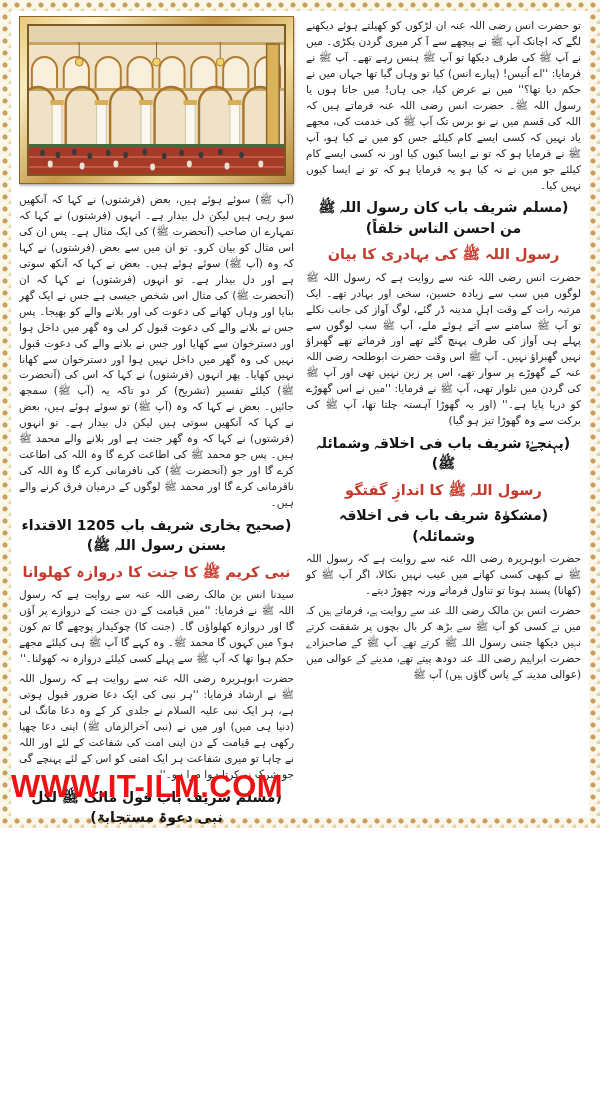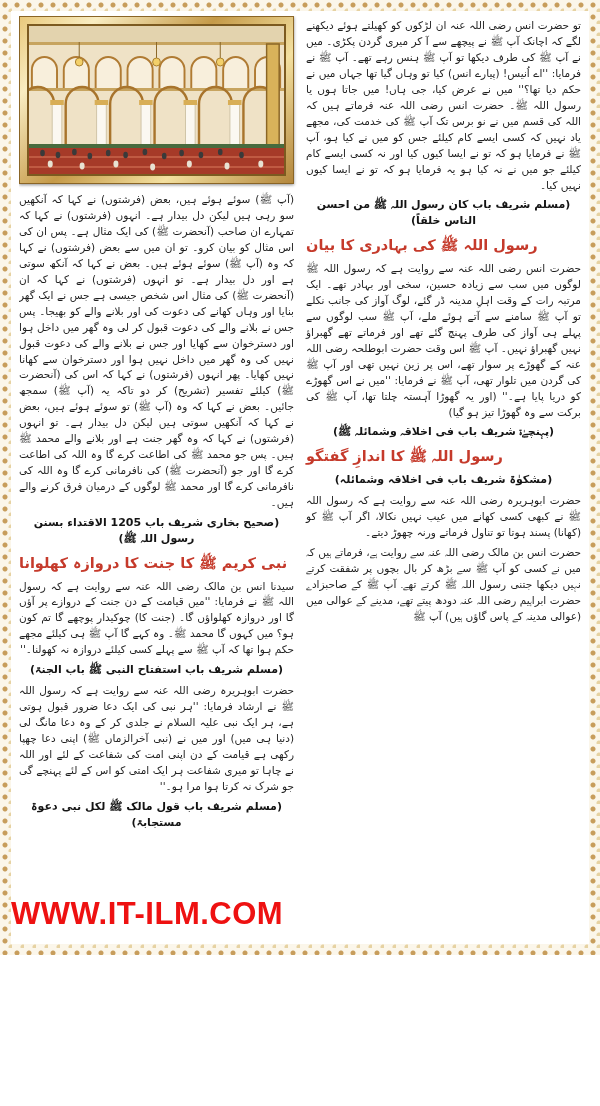--- a/index.html
+++ b/index.html
@@ -1,18 +1,18 @@
 <!DOCTYPE html>
 <html lang="ur"><head>
 <meta charset="utf-8">
 <style>
   * { box-sizing: border-box; margin: 0; padding: 0; }
   html, body { margin: 0; background: #ffffff; }
   .page {
-    width: 600px; height: 955px; position: relative; overflow: hidden;
+    width: 600px; height: 828px; position: relative; overflow: hidden;
     background-color: #fbf6ea;
     background-image:
       radial-gradient(circle at 5px 5px, #c79d5c 2px, rgba(0,0,0,0) 3px),
       radial-gradient(circle at 11px 11px, #e6d2a2 2px, rgba(0,0,0,0) 3px);
     background-size: 12px 12px;
   }
   .inner {
     position: absolute; top: 11px; left: 11px; right: 11px; bottom: 11px;
     background: #ffffff; padding: 5px 8px 4px 8px;
   }
@@ -21,27 +21,27 @@
     height: 1022px; overflow: hidden;
   }
   .col { flex: 1 1 0; min-width: 0; }
   .body {
     font-family: "DejaVu Sans", sans-serif;
     font-size: 10.5px; line-height: 1.52; color: #1f1f1f;
     text-align: justify; margin: 2px 0 4px 0;
   }
   .cite {
     font-family: "DejaVu Sans", sans-serif;
-    font-size: 11px; font-weight: bold; color: #141414;
+    font-size: 14px; font-weight: bold; color: #141414;
     text-align: center; line-height: 1.45; margin: 3px 0 5px 0;
   }
   .head {
     font-family: "DejaVu Sans", sans-serif;
     font-size: 14.5px; font-weight: bold; color: #c53a2b;
-    text-align: left; line-height: 1.35; margin: 7px 0 5px 0;
+    text-align: center; line-height: 1.35; margin: 7px 0 5px 0;
   }
   .photo-frame {
     padding: 8px; margin: 0 0 8px 0;
     background: linear-gradient(135deg, #e9c87a 0%, #f9edc2 18%, #c59a48 45%, #f3e0a0 70%, #b2853a 100%);
     box-shadow: 0 1px 3px rgba(0,0,0,.45), inset 0 0 0 1px #8a6526;
   }
   .photo-frame-inner { border: 2px solid #7c5a20; background: #efe3cc; }
   svg.photo { display: block; width: 100%; height: 148px; }
   .footer {
     position: absolute; left: 0; right: 0; bottom: 12px;
@@ -162,21 +162,20 @@
                   <ellipse cx="205" cy="140" rx="2.6" ry="3.4"></ellipse>
                 <ellipse cx="240" cy="138" rx="2.6" ry="3.4"></ellipse>
               </g>
             </svg>
           </div>
         </div>
         <p class="body">(آپ ﷺ) سوئے ہوئے ہیں، بعض (فرشتوں) نے کہا کہ آنکھیں سو رہی ہیں لیکن دل بیدار ہے۔ انہوں (فرشتوں) نے کہا کہ تمہارے ان صاحب (آنحضرت ﷺ) کی ایک مثال ہے۔ پس ان کی اس مثال کو بیان کرو۔ تو ان میں سے بعض (فرشتوں) نے کہا کہ وہ (آپ ﷺ) سوئے ہوئے ہیں۔ بعض نے کہا کہ آنکھ سوتی ہے اور دل بیدار ہے۔ تو انہوں (فرشتوں) نے کہا کہ ان (آنحضرت ﷺ) کی مثال اس شخص جیسی ہے جس نے ایک گھر بنایا اور وہاں کھانے کی دعوت کی اور بلانے والے کو بھیجا۔ پس جس نے بلانے والے کی دعوت قبول کر لی وہ گھر میں داخل ہوا اور دسترخوان سے کھایا اور جس نے بلانے والے کی دعوت قبول نہیں کی وہ گھر میں داخل نہیں ہوا اور دسترخوان سے کھانا نہیں کھایا۔ پھر انہوں (فرشتوں) نے کہا کہ اس کی (آنحضرت ﷺ) کیلئے تفسیر (تشریح) کر دو تاکہ یہ (آپ ﷺ) سمجھ جائیں۔ بعض نے کہا کہ وہ (آپ ﷺ) تو سوئے ہوئے ہیں، بعض نے کہا کہ آنکھیں سوتی ہیں لیکن دل بیدار ہے۔ تو انہوں (فرشتوں) نے کہا کہ وہ گھر جنت ہے اور بلانے والے محمد ﷺ ہیں۔ پس جو محمد ﷺ کی اطاعت کرے گا وہ اللہ کی اطاعت کرے گا اور جو (آنحضرت ﷺ) کی نافرمانی کرے گا وہ اللہ کی نافرمانی کرے گا اور محمد ﷺ لوگوں کے درمیان فرق کرنے والے ہیں۔</p>
         <p class="cite">(صحیح بخاری شریف باب 1205 الاقتداء بسنن رسول اللہ ﷺ)</p>
         <h2 class="head">نبی کریم ﷺ کا جنت کا دروازہ کھلوانا</h2>
         <p class="body">سیدنا انس بن مالک رضی اللہ عنہ سے روایت ہے کہ رسول اللہ ﷺ نے فرمایا: ''میں قیامت کے دن جنت کے دروازے پر آؤں گا اور دروازہ کھلواؤں گا۔ (جنت کا) چوکیدار پوچھے گا تم کون ہو؟ میں کہوں گا محمد ﷺ۔ وہ کہے گا آپ ﷺ ہی کیلئے مجھے حکم ہوا تھا کہ آپ ﷺ سے پہلے کسی کیلئے دروازہ نہ کھولنا۔''</p>
-        <p class="cite">(مسلم شریف باب استفتاح النبی ﷺ باب الجنۃ)</p>
         <p class="body">حضرت ابوہریرہ رضی اللہ عنہ سے روایت ہے کہ رسول اللہ ﷺ نے ارشاد فرمایا: ''ہر نبی کی ایک دعا ضرور قبول ہوتی ہے، ہر ایک نبی علیہ السلام نے جلدی کر کے وہ دعا مانگ لی (دنیا ہی میں) اور میں نے (نبی آخرالزماں ﷺ) اپنی دعا چھپا رکھی ہے قیامت کے دن اپنی امت کی شفاعت کے لئے اور اللہ نے چاہا تو میری شفاعت ہر ایک امتی کو اس کے لئے پہنچے گی جو شرک نہ کرتا ہوا مرا ہو۔''</p>
         <p class="cite">(مسلم شریف باب قول مالک ﷺ لکل نبی دعوۃ مستجابۃ)</p>
       </div>
 
     </div>
 
     <div class="footer">WWW.IT-ILM.COM</div>
   </div>
 </div>
 

